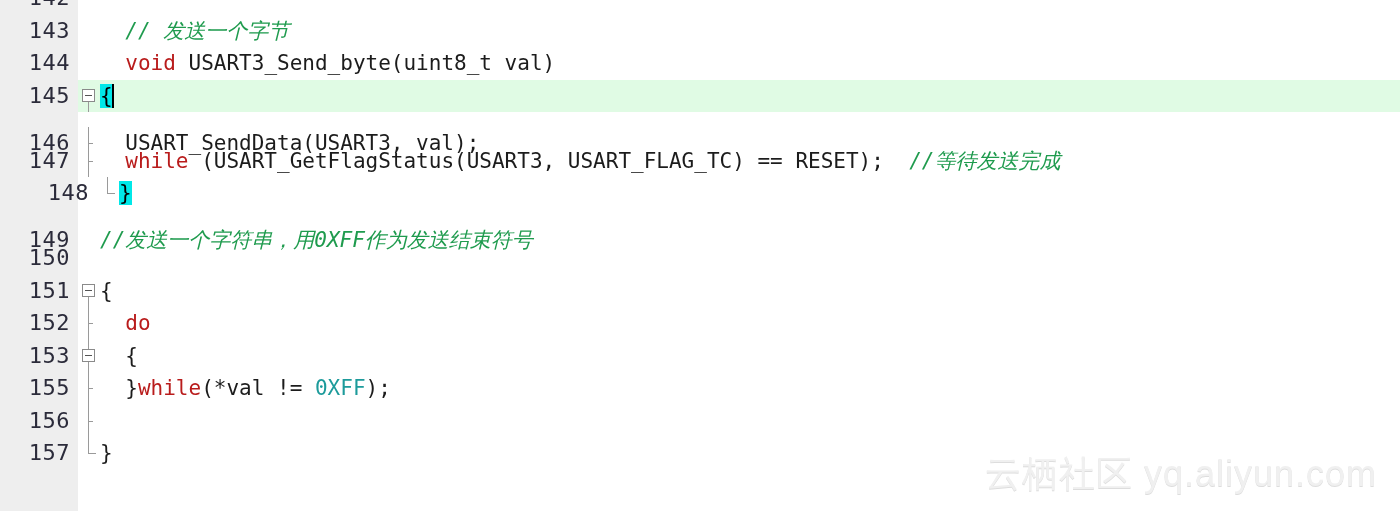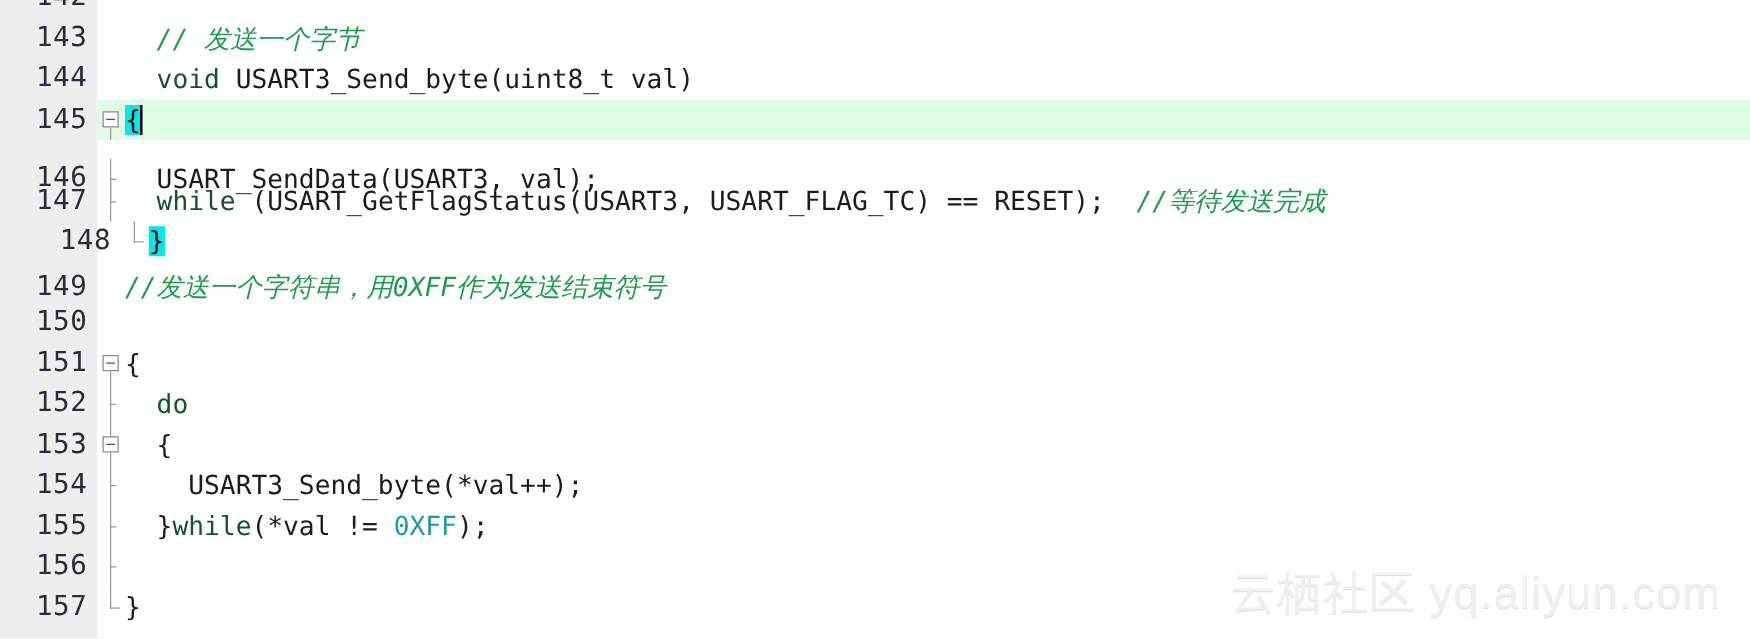--- a/index.html
+++ b/index.html
@@ -120,21 +120,21 @@
   .code {
     position: absolute;
     left: 100px; top: 0;
     height: 32.5px;
     line-height: 32.5px;
     font-size: 21px;
     white-space: pre;
     color: #1c1c1c;
     letter-spacing: 0px;
   }
-  .kw      { color: #14532d; }
+  .kw      { color: #b91c1c; }
   .cmt     { color: #1f9b4e; font-style: italic; margin-top: 47px; }
   .num     { color: #1d9b9b; }
   .brace-hl{ background: #00e8e8; color: #000000; }
 
   .caret {
     display: inline-block;
     width: 2px;
     height: 24px;
     background: #000000;
     vertical-align: -5px;
@@ -205,21 +205,21 @@
         </div>
         <div class="code"><span>  </span><span class="kw">while</span><span> (USART_GetFlagStatus(USART3, USART_FLAG_TC) == RESET);  </span><span class="cmt">//等待发送完成</span></div>
       </div>
       <div class="row" style="top: 0px; margin-left: 19px;">
         <div class="lnum">148</div>
         <div class="fold">
           <div class="lcorner"></div>
         </div>
         <div class="code"><span class="brace-hl">}</span></div>
       </div>
-      <div class="row" style="top: 4px;">
+      <div class="row" style="top: 14px;">
         <div class="lnum">149</div>
         <div class="fold"></div>
         <div class="code"><span class="cmt">//发送一个字符串，用0XFF作为发送结束符号</span></div>
       </div>
       <div class="row" style="top: 0px;">
         <div class="lnum">150</div>
         <div class="fold"></div>
       </div>
       <div class="row" style="top: 0px;">
         <div class="lnum">151</div>
@@ -240,28 +240,20 @@
       <div class="row" style="top: 0px;">
         <div class="lnum">153</div>
         <div class="fold">
           <div class="vline half-up"></div>
           <div class="vline half-down"></div>
           <div class="box"></div>
         </div>
         <div class="code"><span>  {</span></div>
       </div>
       <div class="row" style="top: 0px;">
-        <div class="lnum">154</div>
-        <div class="fold">
-          <div class="vline"></div>
-          <div class="tick"></div>
-        </div>
-        <div class="code"><span>    USART3_Send_byte(*val++);</span></div>
-      </div>
-      <div class="row" style="top: 0px;">
         <div class="lnum">155</div>
         <div class="fold">
           <div class="vline"></div>
           <div class="tick"></div>
         </div>
         <div class="code"><span>  }</span><span class="kw">while</span><span>(*val != </span><span class="num">0XFF</span><span>);</span></div>
       </div>
       <div class="row" style="top: 0px; padding-left: 33px;">
         <div class="lnum">156</div>
         <div class="fold">

